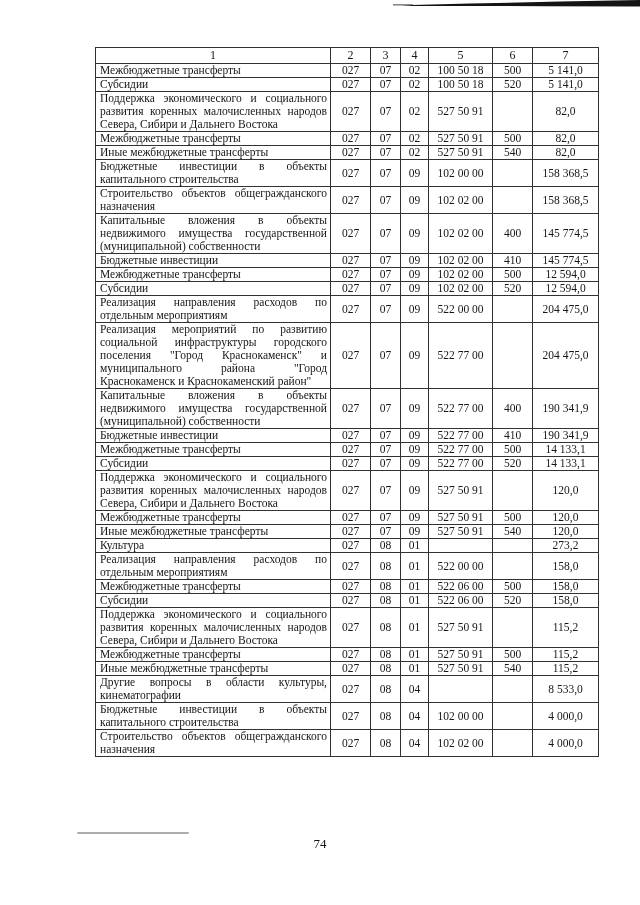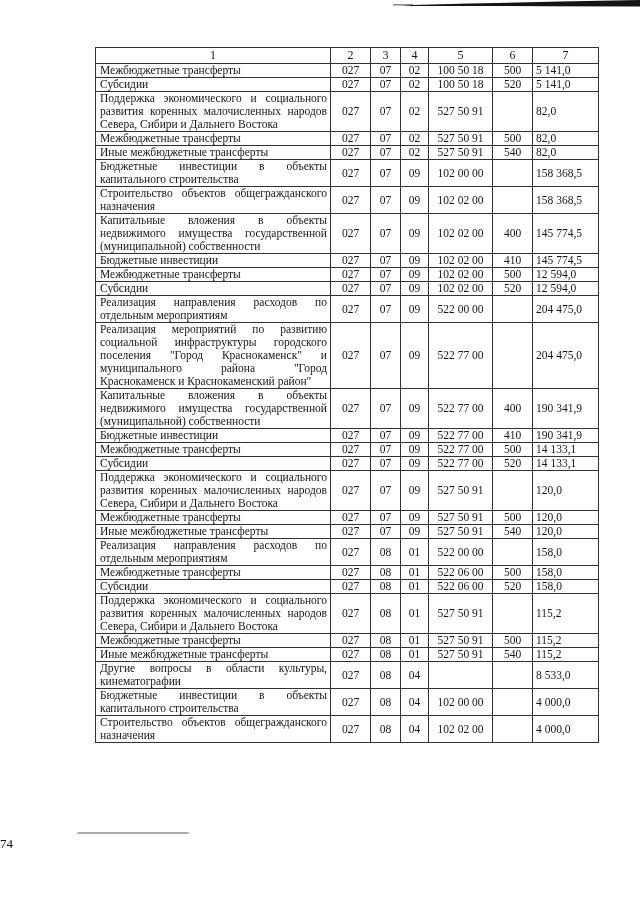--- a/index.html
+++ b/index.html
@@ -39,24 +39,25 @@
   .budget th {
     text-align: center;
     height: 15px;
     font-size: 12px;
   }
   td.c-label {
     text-align: justify;
     padding-left: 4px; padding-right: 3px;
   }
   td.c-code  { text-align: center; padding: 0 1px; white-space: nowrap; }
-  td.c-amount{ text-align: left; padding-right: 3px; white-space: nowrap; }
+  td.c-amount{ text-align: center; padding-right: 3px; white-space: nowrap; }
 
   .pageno {
     position: absolute; left: 0; top: 836px; width: 640px;
+    text-align: center;
     font-size: 13px;
     color: #111;
   }
 </style>
 </head>
 <body>
 
 <div class="sheet">
 
   <svg class="streak" width="640" height="12" viewBox="0 0 640 12">
@@ -260,20 +261,29 @@
         <tr>
     <td class="c-label">Иные межбюджетные трансферты</td>
     <td class="c-code">027</td>
     <td class="c-code">07</td>
     <td class="c-code">09</td>
     <td class="c-code">527 50 91</td>
     <td class="c-code">540</td>
     <td class="c-amount">120,0</td>
   </tr>
         <tr>
+    <td class="c-label">Культура</td>
+    <td class="c-code">027</td>
+    <td class="c-code">08</td>
+    <td class="c-code">01</td>
+    <td class="c-code"></td>
+    <td class="c-code"></td>
+    <td class="c-amount">273,2</td>
+  </tr>
+        <tr>
     <td class="c-label">Реализация направления расходов по отдельным мероприятиям</td>
     <td class="c-code">027</td>
     <td class="c-code">08</td>
     <td class="c-code">01</td>
     <td class="c-code">522 00 00</td>
     <td class="c-code"></td>
     <td class="c-amount">158,0</td>
   </tr>
         <tr>
     <td class="c-label">Межбюджетные трансферты</td>

